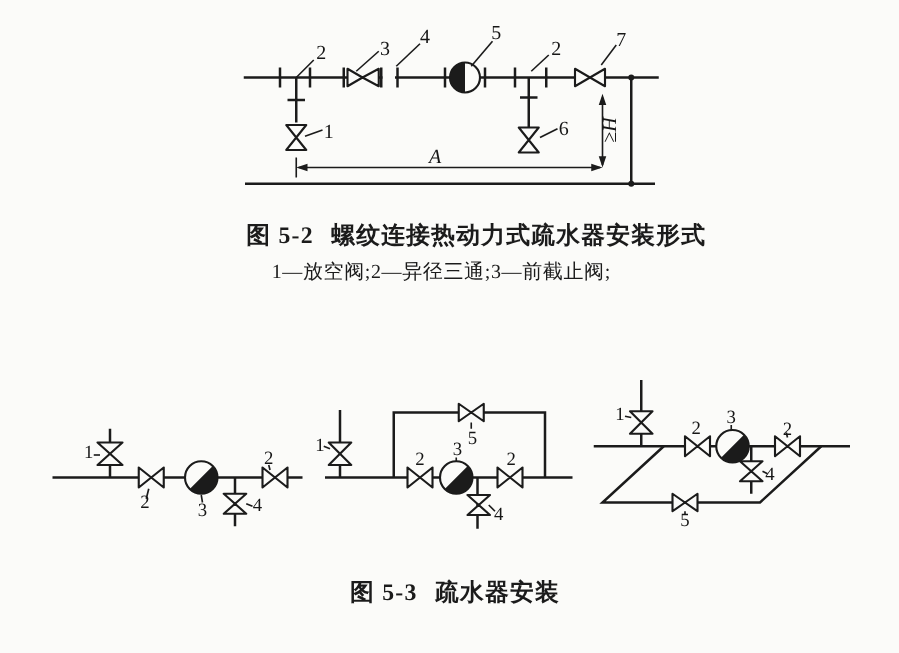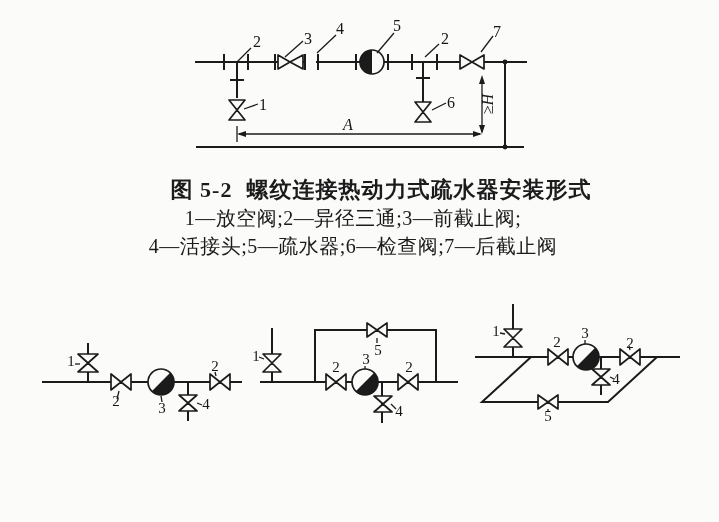--- a/index.html
+++ b/index.html
@@ -12,24 +12,24 @@
   .page{position:absolute;inset:0}
   svg.art{position:absolute;left:0;top:0;display:block}
   .pipe{stroke:#1b1b1b;stroke-width:2;fill:none;stroke-linecap:butt}
   .thin{stroke:#1b1b1b;stroke-width:1.3;fill:none}
   .sym{fill:#fbfbf9;stroke:#1b1b1b;stroke-width:1.7;stroke-linejoin:round}
   .blk{fill:#1b1b1b;stroke:none}
   text.lbl{font-size:16px;fill:#161616;text-anchor:middle;font-family:"Liberation Serif","DejaVu Serif",serif}
   text.lbl-s{font-size:15px;fill:#161616;text-anchor:middle;font-family:"Liberation Serif","DejaVu Serif",serif}
   .it{font-style:italic}
   .cap{position:absolute;transform:translateX(-50%);white-space:nowrap;
-       font-weight:bold;font-size:22px;letter-spacing:1px;text-align:center}
+       font-weight:bold;font-size:19px;letter-spacing:1px;text-align:center}
   .cap .cap-label{margin-right:14px}
   .leg{position:absolute;transform:translateX(-50%);white-space:nowrap;
-       font-size:20px;line-height:28px;letter-spacing:0.5px;text-align:center}
+       font-size:16px;line-height:28px;letter-spacing:0.5px;}
   .cap52{left:381px;top:175px}
   .leg52{left:353px;top:204px}
   .cap53{left:364px;top:461px}
   .leg53{left:364px;top:488px}
 </style>
 </head>
 <body>
 
 <div class="page">
 
@@ -195,17 +195,19 @@
       <text class="lbl-s" x="616" y="384">4</text>
       <text class="lbl-s" x="548" y="421">5</text>
     </g>
   </svg>
 
   <div class="cap cap52">
     <span class="cap-label">图 5-2</span><span class="cap-title">螺纹连接热动力式疏水器安装形式</span>
   </div>
   <div class="leg leg52">
     <div>1—放空阀;2—异径三通;3—前截止阀;</div>
-    <div>4—活接头;5—疏水器;6—检查阀;7—后截止阀</div>
   </div>
 
+  <div class="cap cap53">
+    <span class="cap-label">图 5-3</span><span class="cap-title">疏水器安装</span>
+  </div>
 
 </div>
 
 </body></html>

